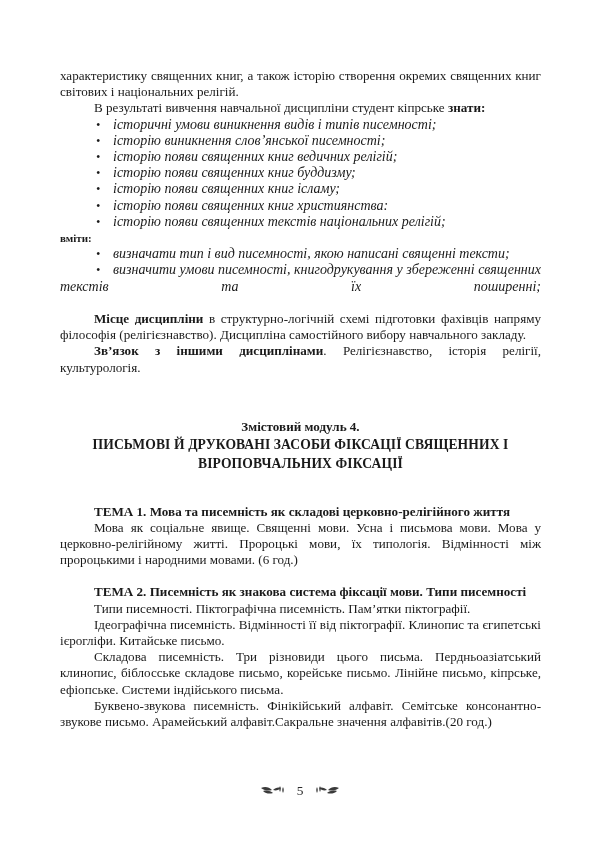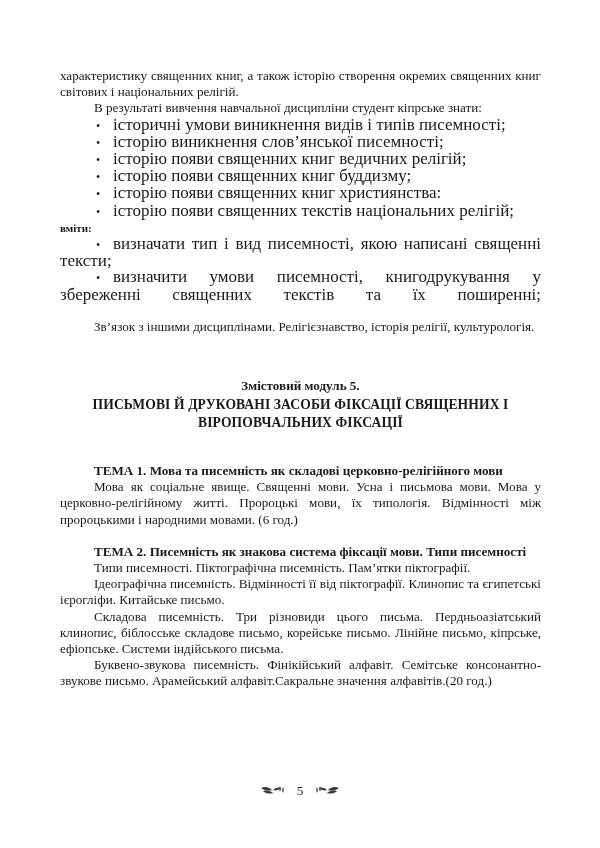--- a/index.html
+++ b/index.html
@@ -37,35 +37,36 @@
     text-justify: inter-word;
     hyphens: none;
   }
   .para.flow {
     text-indent: 0;
   }
   .para.indent {
     text-indent: 34px;
   }
   b, .b {
-    font-weight: normal;
+    font-weight: bold;
   }
   
   .bullets {
     list-style: none;
     margin: 0;
     padding: 0;
   }
   .bullets li {
     position: relative;
-    font-size: 17px;
+    font-size: 14px;
     line-height: 16.2px;
     text-align: justify;
     padding-left: 0;
     text-indent: 0;
+    font-style: italic;
   }
   .bullets li .blt {
     display: inline-block;
     width: 53px;
     text-indent: 0;
     white-space: pre;
   }
   .bullets li .blt::before {
     content: "\2022";
     display: inline-block;
@@ -142,45 +143,47 @@
 
     <p class="para flow">характеристику священних книг, а також історію створення окремих священних книг світових і національних релігій.</p>
 
     <p class="para indent"><span>В результаті вивчення навчальної дисципліни студент кіпрське </span><b>знати:</b></p>
 
     <ul class="bullets">
       <li><span class="blt"></span><span>історичні умови виникнення видів і типів писемності;</span></li>
       <li><span class="blt"></span><span>історію виникнення слов’янської писемності;</span></li>
       <li><span class="blt"></span><span>історію появи священних книг ведичних релігій;</span></li>
       <li><span class="blt"></span><span>історію появи священних книг буддизму;</span></li>
+      <li><span class="blt"></span><span>історію появи священних книг ісламу;</span></li>
       <li><span class="blt"></span><span>історію появи священних книг християнства:</span></li>
       <li><span class="blt"></span><span>історію появи священних текстів національних релігій;</span></li>
     </ul>
 
     <div class="label-line">вміти:</div>
 
     <ul class="bullets">
       <li><span class="blt"></span><span>визначати тип і вид писемності, якою написані священні тексти;</span></li>
       <li class="wrapped"><span class="blt"></span><span>визначити умови писемності, книгодрукування у збереженні священних текстів та їх поширенні;</span></li>
     </ul>
 
+    <p class="para indent"><b>Місце дисципліни</b><span> в структурно-логічній схемі підготовки фахівців напряму філософія (релігієзнавство). Дисципліна самостійного вибору навчального закладу.</span></p>
 
     <p class="para indent"><b>Зв’язок з іншими дисциплінами</b><span>. Релігієзнавство, історія релігії, культурологія.</span></p>
 
     <div class="spacer-xl"></div>
 
     <div class="heading-block">
-      <div class="mod-line">Змістовий модуль 5.</div>
+      <div class="mod-line">Змістовий модуль 4.</div>
       <div class="title-line">ПИСЬМОВІ Й ДРУКОВАНІ ЗАСОБИ ФІКСАЦІЇ СВЯЩЕННИХ І</div>
       <div class="title-line">ВІРОПОВЧАЛЬНИХ ФІКСАЦІЇ</div>
     </div>
 
     <div class="spacer-lg"></div>
 
-    <div class="tema-head"><span class="smallcaps">ТЕМА 1.</span><span> Мова та писемність як складові церковно-релігійного мови</span></div>
+    <div class="tema-head"><span class="smallcaps">ТЕМА 1.</span><span> Мова та писемність як складові церковно-релігійного життя</span></div>
 
     <p class="para indent">Мова як соціальне явище. Священні мови. Усна і письмова мови. Мова у церковно-релігійному житті. Пророцькі мови, їх типологія. Відмінності між пророцькими і народними мовами. (6 год.)</p>
 
     <div class="spacer-md"></div>
 
     <div class="tema-head"><span class="smallcaps">ТЕМА 2.</span><span> Писемність як знакова система фіксації мови. Типи писемності</span></div>
 
     <p class="para indent">Типи писемності. Піктографічна писемність. Пам’ятки піктографії.</p>
     <p class="para indent">Ідеографічна писемність. Відмінності її від піктографії. Клинопис та єгипетські ієрогліфи. Китайське письмо.</p>
     <p class="para indent">Складова писемність. Три різновиди цього письма. Пердньоазіатський клинопис, біблосське складове письмо, корейське письмо. Лінійне письмо, кіпрське, ефіопське. Системи індійського письма.</p>

